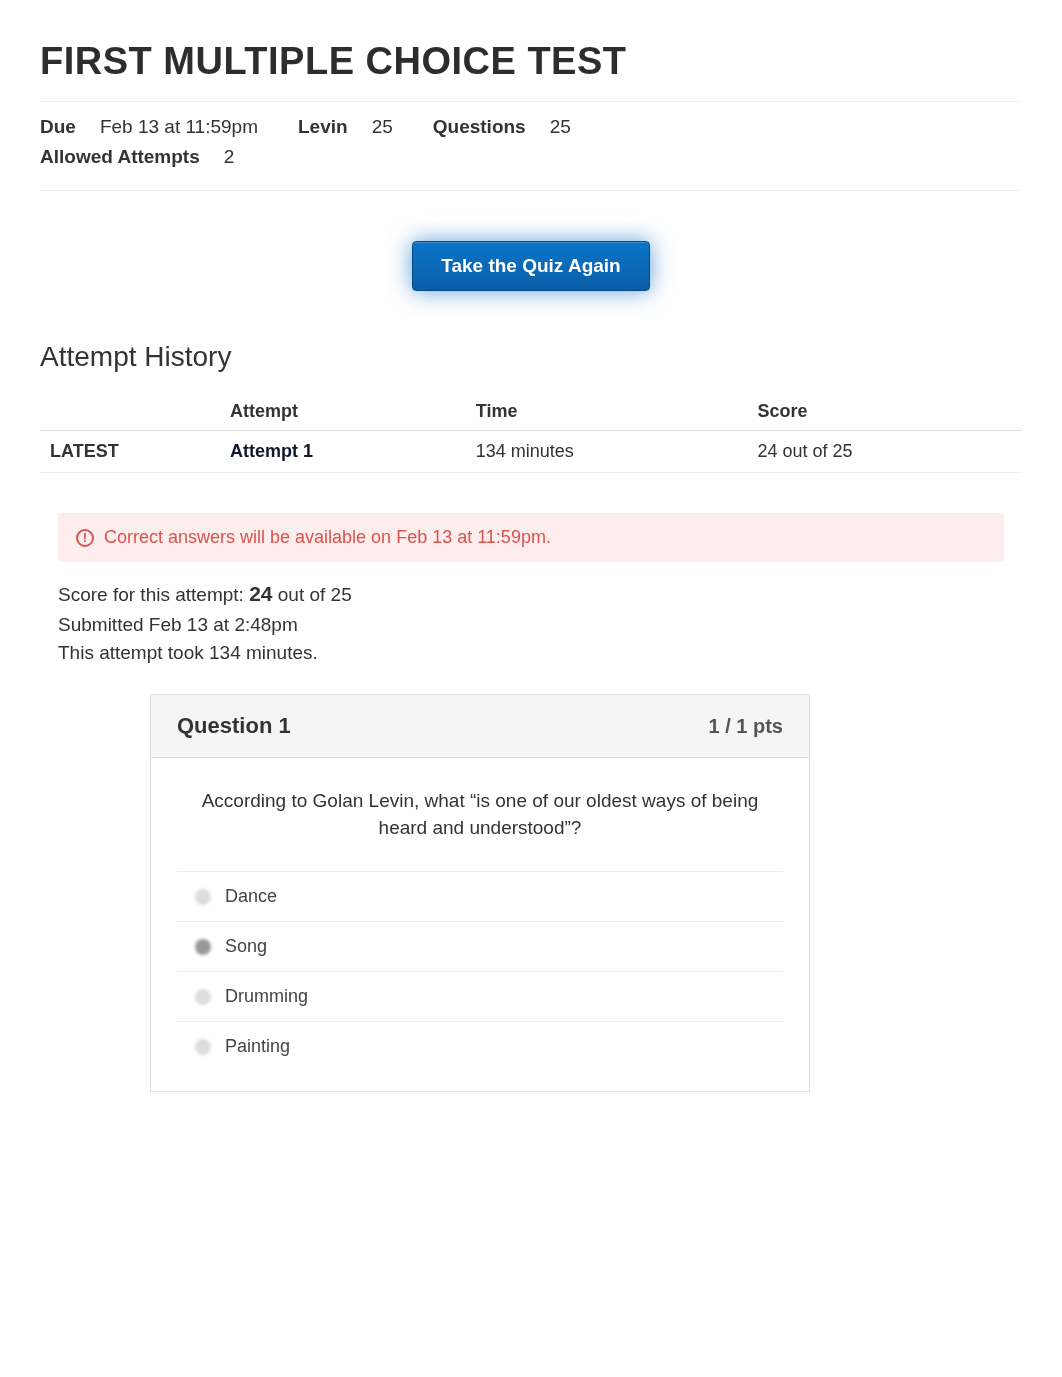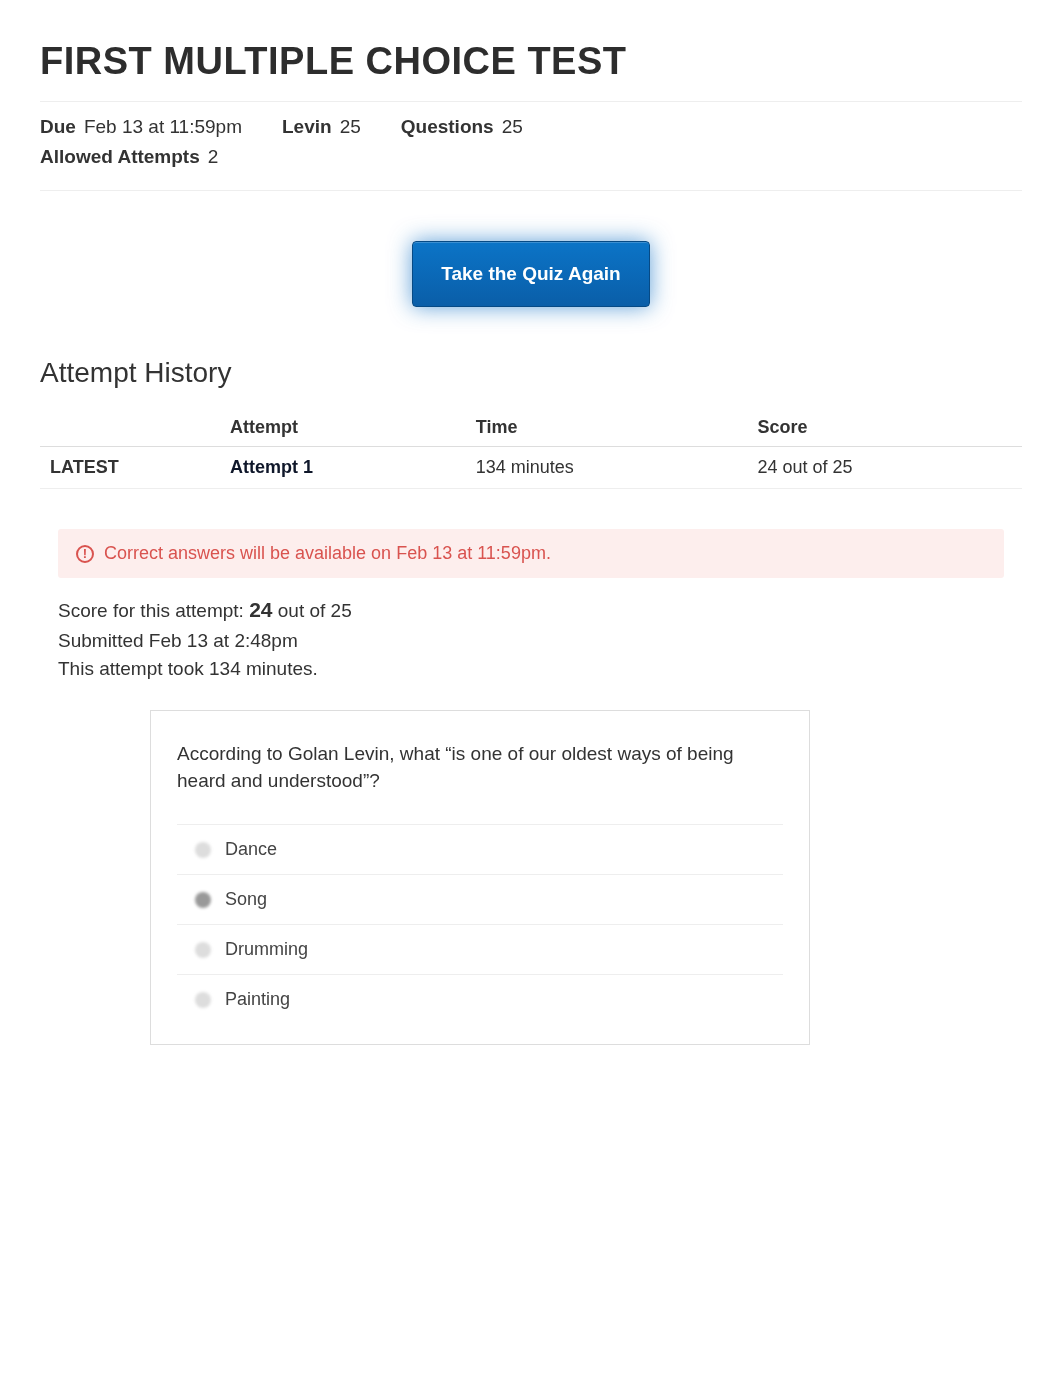--- a/index.html
+++ b/index.html
@@ -23,30 +23,30 @@
       padding: 14px 0;
       margin-bottom: 50px;
     }
     .meta-row {
       display: flex;
       flex-wrap: wrap;
       gap: 40px;
       margin-bottom: 8px;
       font-size: 19px;
     }
-    .meta-item { display: flex; gap: 8px; text-align: right; }
+    .meta-item { display: flex; gap: 24px; text-align: right; }
     .meta-label { font-weight: bold; }
     .button-wrap { text-align: center; margin-bottom: 50px; }
     .take-quiz-btn {
       display: inline-block;
       background: linear-gradient(to bottom, #0b74c7, #0a5ea8);
       color: #fff;
       font-size: 19px;
       font-weight: 600;
-      padding: 21px 28px;
+      padding: 13px 28px;
       border-radius: 4px;
       border: 1px solid #064a85;
       box-shadow: 0 0 22px rgba(28,120,200,0.7), inset 0 1px 0 rgba(255,255,255,0.2);
       cursor: pointer;
     }
     .section-heading {
       font-size: 28px;
       font-weight: 400;
       color: #333;
       margin-bottom: 20px;
@@ -105,21 +105,21 @@
     .question-header {
       display: flex;
       justify-content: space-between;
       align-items: center;
       background: #f5f5f5;
       border-bottom: 1px solid #ddd;
       padding: 18px 26px;
     }
     .question-title { font-size: 22px; font-weight: bold; }
     .question-points { font-size: 20px; font-weight: bold; color: #555; }
-    .question-body { padding: 30px 26px 20px 26px; }
+    .question-body { padding: 30px 26px 20px 26px; text-align: center; }
     .question-text { font-size: 19px; line-height: 1.4; margin-bottom: 30px; }
     .answer {
       display: flex;
       align-items: center;
       gap: 14px;
       padding: 14px 18px;
       border-top: 1px solid #eee;
       font-size: 18px;
       color: #444;
     }
@@ -190,20 +190,24 @@
   <span>Correct answers will be available on Feb 13 at 11:59pm.</span>
 </div>
 
 <p class="score-line">
   <span>Score for this attempt: </span><span class="big">24</span><span> out of 25</span>
 </p>
 <p class="sub-line">Submitted Feb 13 at 2:48pm</p>
 <p class="sub-line">This attempt took 134 minutes.</p>
 
 <div class="question-card">
+  <div class="question-header">
+    <span class="question-title">Question 1</span>
+    <span class="question-points">1 / 1 pts</span>
+  </div>
   <div class="question-body">
     <p class="question-text">According to Golan Levin, what “is one of our oldest ways of being heard and understood”?</p>
     <div class="answer">
       <span class="radio"></span>
       <span>Dance</span>
     </div>
     <div class="answer selected">
       <span class="radio"></span>
       <span>Song</span>
     </div>

